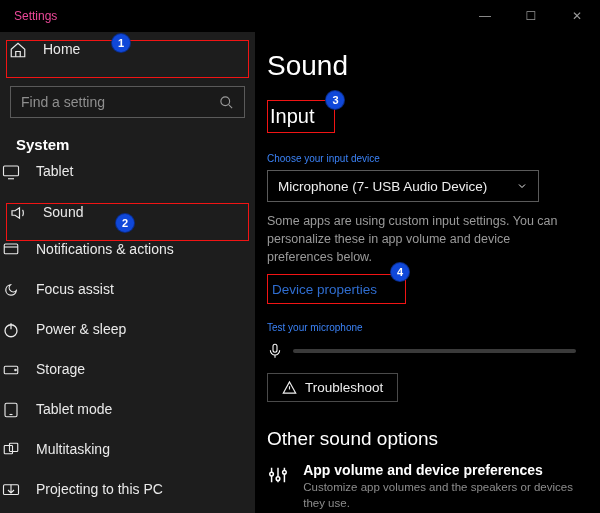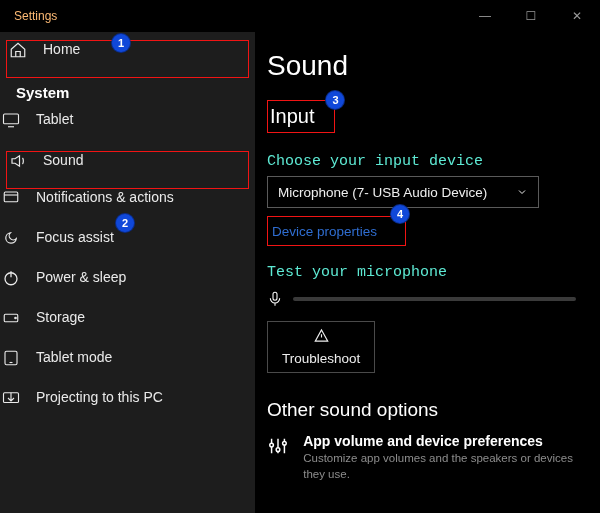--- a/index.html
+++ b/index.html
@@ -19,21 +19,21 @@
   display: flex;
   align-items: center;
   background: #000;
 }
 .titlebar-left {
   width: 255px;
   display: flex;
   align-items: center;
   padding-left: 14px;
   font-size: 12px;
-  color: #fdba74;
+  color: #ec4899;
 }
 .titlebar-controls {
   margin-left: auto;
   display: flex;
 }
 .tbtn { width: 46px; height: 32px; display: flex; align-items: center; justify-content: center; color: #9a9a9a; font-size: 12px; }
 .rows { flex: 1; display: flex; overflow: hidden; }
 
 
 .sidebar {
@@ -65,38 +65,38 @@
 .catlabel { padding: 6px 16px 10px 16px; font-weight: 600; font-size: 15px; }
 .sound-item { margin: 0 6px; border: 1px solid #f11414; height: 38px; }
 
 .annot { position: absolute; width: 18px; height: 18px; border-radius: 50%; background: #1048d9; color: #fff; font-size: 11px; display: flex; align-items: center; justify-content: center; font-weight: 600; box-shadow: 0 0 0 1px #0a2d8a; }
 
 
 .main { flex: 1; background: #000; overflow-y: auto; padding: 18px 24px 10px 12px; }
 .main h1 { font-weight: 400; font-size: 28px; margin-bottom: 18px; }
 .sectitle { font-size: 20px; font-weight: 400; display: inline-block; padding: 2px 8px 2px 0; }
 .redbox { border: 1px solid #f11414; display: inline-block; padding: 2px 12px 2px 2px; margin-bottom: 12px; position: relative; }
-.label2 { font-size: 15px; margin: 8px 0 6px 0; color: #5eead4; font-family: Liberation Mono, monospace; }
+.label2 { font-size: 10px; margin: 8px 0 6px 0; color: #3b82f6; }
 .select {
   width: 272px; height: 32px;
   border: 1px solid #5a5a5a;
   display: flex; align-items: center;
   padding: 4px 10px; font-size: 13.5px;
   color: #eee; justify-content: space-between;
 }
 .muted { font-size: 12.5px; color: #9a9a9a; line-height: 1.45; margin-top: 10px; }
 .link { color: #2f6dd0; font-size: 13.5px; margin-top: 16px; }
 .linkbox { border: 1px solid #f11414; display: inline-block; padding: 6px 28px 6px 4px; margin-top: 8px; position: relative; }
 
 .micline { display: flex; align-items: center; margin-top: 8px; gap: 10px; }
 .micline .bar { flex: 1; height: 4px; background: #3a3a3a; border-radius: 2px; }
 .tbutton {
   display: inline-flex; align-items: center; gap: 8px;
   border: 1px solid #4a4a4a; padding: 6px 14px; margin-top: 12px;
-  font-size: 13.5px; color: #eee; flex-direction: column;
+  font-size: 13.5px; color: #eee;
 }
 .h2b { font-size: 19px; font-weight: 400; margin-top: 26px; margin-bottom: 12px; }
 .optrow { display: flex; gap: 14px; align-items: flex-start; margin-top: 6px; }
 .optrow .ic2 { width: 26px; padding-top: 2px; }
 .optrow .tt { font-size: 14px; font-weight: 600; }
 .optrow .sub { font-size: 11.5px; color: #8d8d8d; line-height: 1.35; margin-top: 2px; }
 
 .sidebar, .main { position: relative; }
 svg { stroke: currentColor; }
 
@@ -124,20 +124,29 @@
       <span class="ic">
         <svg width="18" height="18" viewBox="0 0 24 24" fill="none" stroke-width="1.6">
             <path d="M3 11 12 3l9 8v10H3z"></path>
             <path d="M9 21v-7h6v7"></path>
           </svg>
       </span>
       <span>Home</span>
     </div>
     <div class="annot" style="left:112px; top:2px">1</div>
 
+    <div class="searchwrap">
+      <div class="search">
+        <span>Find a setting</span>
+        <svg width="15" height="15" viewBox="0 0 24 24" fill="none" stroke-width="1.8">
+            <circle cx="10" cy="10" r="7"></circle>
+            <path d="m21 21-5.2-5.2"></path>
+          </svg>
+      </div>
+    </div>
 
     <div class="catlabel">System</div>
 
     <div class="s-item">
       <span class="ic">
           <svg width="18" height="18" viewBox="0 0 24 24" fill="none" stroke-width="1.5">
             <rect x="2" y="4" width="20" height="13" rx="1.5"></rect>
             <path d="M8 21h8"></path>
           </svg>
         </span>
@@ -197,20 +206,29 @@
     <div class="s-item">
       <span class="ic">
           <svg width="18" height="18" viewBox="0 0 24 24" fill="none" stroke-width="1.5">
             <rect x="4" y="3" width="16" height="18" rx="2"></rect>
             <path d="M10 18h4"></path>
           </svg>
         </span>
       <span>Tablet mode</span>
     </div>
 
+    <div class="s-item">
+      <span class="ic">
+          <svg width="18" height="18" viewBox="0 0 24 24" fill="none" stroke-width="1.5">
+            <rect x="3" y="6" width="11" height="11" rx="1"></rect>
+            <rect x="10" y="3" width="11" height="11" rx="1"></rect>
+          </svg>
+        </span>
+      <span>Multitasking</span>
+    </div>
 
     <div class="s-item">
       <span class="ic">
           <svg width="18" height="18" viewBox="0 0 24 24" fill="none" stroke-width="1.5">
             <rect x="2" y="5" width="20" height="13" rx="1.5"></rect>
             <path d="M8 12l4 4 4-4M12 5v11"></path>
           </svg>
         </span>
       <span>Projecting to this PC</span>
     </div>
@@ -226,20 +244,21 @@
 
     <div class="label2">Choose your input device</div>
 
     <div class="select">
       <span>Microphone (7- USB Audio Device)</span>
       <svg width="12" height="12" viewBox="0 0 24 24" fill="none" stroke-width="2">
           <path d="m6 9 6 6 6-6"></path>
         </svg>
     </div>
 
+    <div class="muted">Some apps are using custom input settings. You can personalize these in app volume and device preferences below.</div>
 
     <div class="linkbox">
       <span class="link">Device properties</span>
       <div class="annot" style="right:-4px; top:-12px">4</div>
     </div>
 
     <div class="label2" style="margin-top:18px">Test your microphone</div>
     <div class="micline">
       <svg width="16" height="20" viewBox="0 0 24 24" fill="none" stroke-width="1.6">
           <rect x="9" y="2" width="6" height="12" rx="3"></rect>

